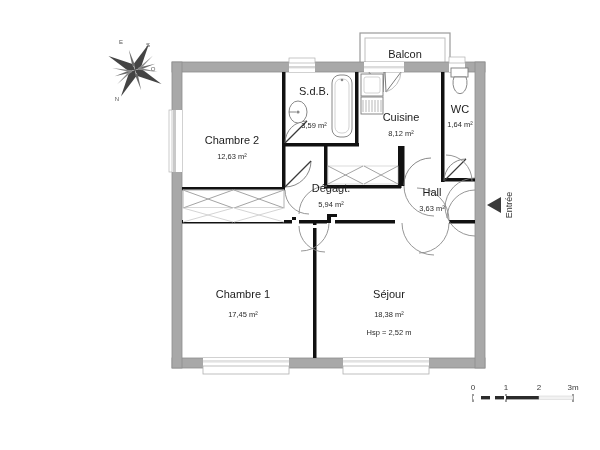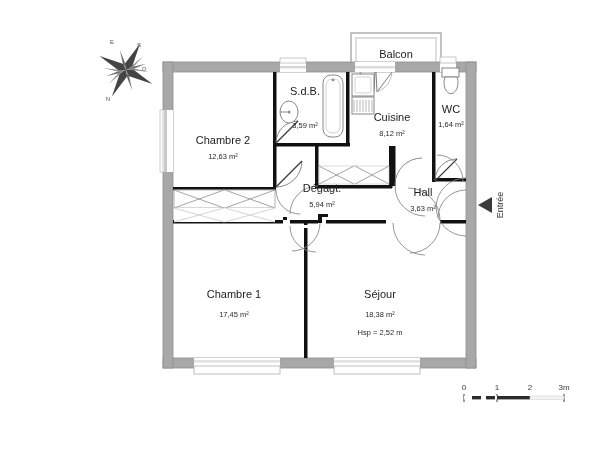--- a/index.html
+++ b/index.html
@@ -3,21 +3,21 @@
 <meta charset="utf-8">
 <style>
   html,body{margin:0;padding:0;}
   body{
     width:600px;height:450px;
     background:#ffffff;
     font-family:"Liberation Sans", sans-serif;
     overflow:hidden;
     position:relative;
   }
-  #plan-root{position:absolute;left:8px;top:0;width:539px;height:450px;}
+  #plan-root{position:absolute;left:17px;top:0;width:539px;height:450px;}
   svg{display:block;}
   .room-name{
     font-family:"Liberation Sans", sans-serif;
     font-size:11px;
     fill:#1c1c1c;
     text-anchor:middle;
     dominant-baseline:middle;
   }
   .room-area{
     font-family:"Liberation Sans", sans-serif;

